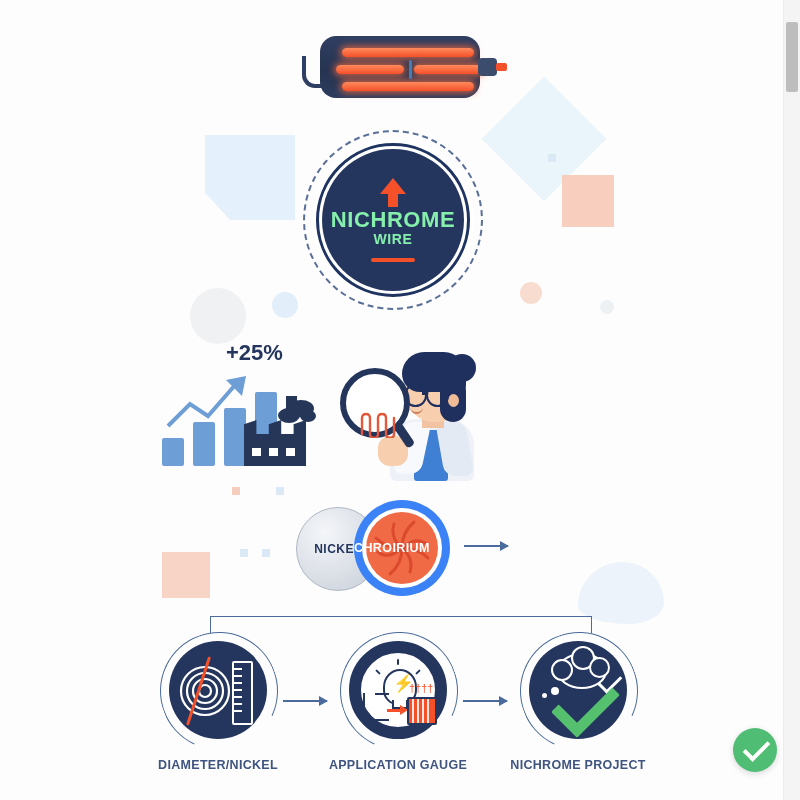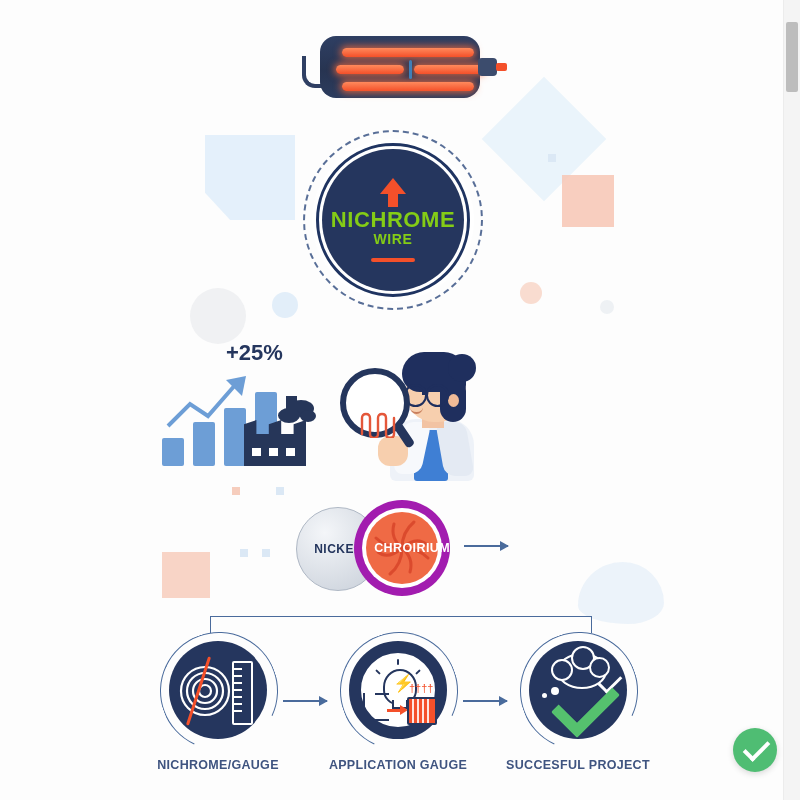--- a/index.html
+++ b/index.html
@@ -57,21 +57,21 @@
   
   #hero{position:absolute;left:303px;top:130px;width:180px;height:180px;}
   .hero-dash{position:absolute;inset:0;border-radius:50%;border:2px dashed #3c5686;opacity:.85;}
   .hero-white{position:absolute;inset:9px;border-radius:50%;background:#ffffff;}
   .hero-ring{position:absolute;inset:13px;border-radius:50%;border:3px solid #1f3461;}
   .hero-disc{position:absolute;inset:19px;border-radius:50%;background:#25365e;
     display:flex;flex-direction:column;align-items:center;justify-content:center;}
   .hero-arrow{width:0;height:0;border-left:13px solid transparent;border-right:13px solid transparent;
     border-bottom:16px solid #f4502a;position:relative;margin-bottom:2px;}
   .hero-arrow::after{content:"";position:absolute;left:-5px;top:16px;width:10px;height:13px;background:#f4502a;}
-  .hero-line1,.hero-line2{color:#84cc16;font-weight:bold;letter-spacing:.6px;line-height:1.12;}
+  .hero-line1,.hero-line2{color:#86efac;font-weight:bold;letter-spacing:.6px;line-height:1.12;}
   .hero-line1{font-size:22px;margin-top:12px;}
   .hero-line2{font-size:14px;}
   .hero-underline{width:44px;height:4px;background:#f4502a;border-radius:2px;margin-top:10px;}
 
   
   #stats{position:absolute;left:158px;top:340px;width:180px;height:130px;}
   .stat-pct{position:absolute;left:68px;top:0px;font-size:22px;font-weight:bold;color:#25365e;}
   .bars{position:absolute;left:4px;bottom:4px;display:flex;align-items:flex-end;gap:9px;}
   .bar{width:22px;background:#6d9ed6;border-radius:2px;}
   .factory{position:absolute;left:84px;bottom:4px;width:70px;height:62px;}
@@ -115,21 +115,21 @@
   .mag-hand{position:absolute;left:42px;top:92px;width:30px;height:30px;border-radius:12px;background:#f7cfae;}
   .mag-zig{position:absolute;left:12px;top:38px;width:42px;height:26px;}
 
   
   #alloy{position:absolute;left:292px;top:498px;width:300px;height:100px;}
   .al-nickel{position:absolute;left:4px;top:9px;width:82px;height:82px;border-radius:50%;
     background:radial-gradient(circle at 34% 30%,#f4f6f9,#c7ced8);
     border:1.5px solid #aeb7c4;display:flex;align-items:center;justify-content:center;}
   .al-nickel span{font-size:12px;font-weight:bold;color:#25365e;letter-spacing:.5px;}
   .al-chrom{position:absolute;left:62px;top:2px;width:96px;height:96px;border-radius:50%;
-    background:#a21caf;display:flex;align-items:center;justify-content:flex-end;overflow:hidden;}
+    background:#3b82f6;display:flex;align-items:center;justify-content:flex-start;overflow:hidden;}
   .al-chrom span{position:relative;font-size:12.5px;font-weight:bold;color:#ffffff;letter-spacing:.4px;z-index:3;}
   .al-arrow{position:absolute;left:172px;top:47px;width:44px;height:2px;background:#4a6b9c;}
   .al-arrow::after{content:"";position:absolute;right:-1px;top:-4px;width:0;height:0;
     border-top:5px solid transparent;border-bottom:5px solid transparent;border-left:9px solid #4a6b9c;}
   .al-final{position:absolute;left:222px;top:6px;width:88px;height:88px;border-radius:50%;
     border:5px solid #ef5c35;background:#ffffff;display:flex;align-items:center;justify-content:center;overflow:hidden;}
   .al-final-txt{position:relative;z-index:3;text-align:center;font-size:10.5px;font-weight:bold;
     color:#25365e;line-height:1.2;letter-spacing:.3px;}
   .swirl{position:absolute;inset:0;}
 
@@ -330,21 +330,21 @@
         <div class="ruler">
           <i style="top:5px"></i>
             <i style="top:12px"></i>
             <i style="top:19px"></i>
           <i style="top:26px"></i>
             <i style="top:33px"></i>
             <i style="top:40px"></i>
             <i style="top:47px"></i>
         </div>
       </div>
-      <div class="n-label">NICHROME/GAUGE</div>
+      <div class="n-label">DIAMETER/NICKEL</div>
     </div>
 
     <div class="p-arrow pa1"></div>
 
     <div class="node n2">
       <div class="n-arc"></div>
       <div class="n-ring">
         <div class="bulb"></div>
         <div class="bulb-base"></div>
         <div class="bolt">⚡</div>
@@ -373,21 +373,21 @@
         <div class="cloud">
           <b style="left:-8px;top:4px;width:18px;height:18px"></b>
           <b style="left:12px;top:-9px;width:20px;height:20px"></b>
           <b style="left:30px;top:2px;width:17px;height:17px"></b>
           <div class="ck-small"></div>
         </div>
         <div class="cloud-dot" style="left:22px;top:46px;width:8px;height:8px"></div>
         <div class="cloud-dot" style="left:13px;top:52px;width:5px;height:5px"></div>
         <div class="ck-big"></div>
       </div>
-      <div class="n-label">SUCCESFUL PROJECT</div>
+      <div class="n-label">NICHROME PROJECT</div>
     </div>
   </div>
 
   <div id="ok-badge">
     <div class="tick"></div>
   </div>
   <div id="scrollbar">
     <div id="scrollthumb"></div>
   </div>
 

